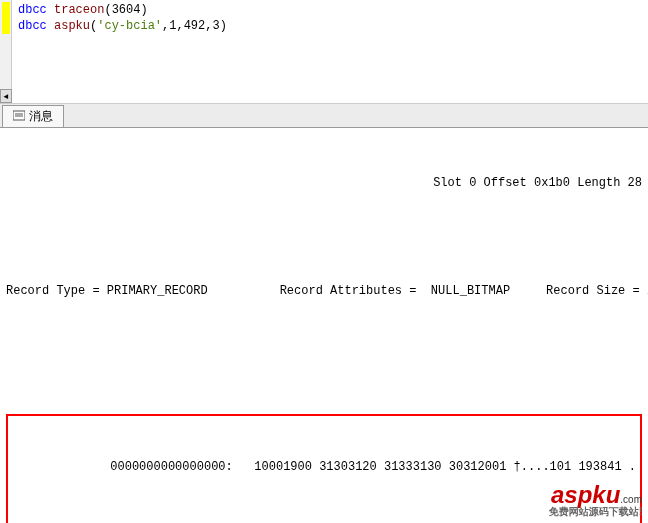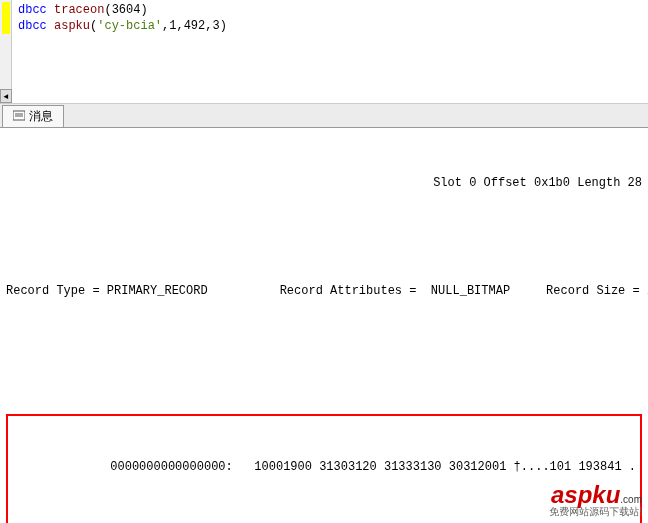--- a/index.html
+++ b/index.html
@@ -14,21 +14,21 @@
     .scroll-indicator { position: absolute; bottom: 0; left: 0; width: 12px; height: 14px; background: #e0e0e0; border: 1px solid #999; display: flex; align-items: center; justify-content: center; font-size: 8px; }
     .tab-bar { background: #ececec; border-bottom: 1px solid #999; height: 24px; display: flex; align-items: center; }
     .tab { background: #f8f8f8; border: 1px solid #999; border-bottom: none; padding: 2px 10px; font-size: 12px; font-family: "Microsoft YaHei", sans-serif; display: flex; align-items: center; gap: 4px; margin-left: 2px; }
     .tab-icon { width: 12px; height: 12px; display: inline-block; }
     .output-area { padding: 10px 6px; font-size: 12px; line-height: 18px; white-space: pre; font-family: "Courier New", monospace; }
     .red-box { border: 2px solid #ff0000; padding: 6px 4px; margin-top: 6px; }
     .output-line { white-space: pre; text-align: right; }
     .spacer { height: 18px; }
     .watermark { position: absolute; right: 6px; bottom: 6px; color: #c00; font-family: Arial, sans-serif; font-weight: bold; font-style: italic; font-size: 24px; text-align: right; line-height: 1; }
     .watermark .dom { color: #333; font-size: 10px; font-style: normal; font-weight: normal; }
-    .watermark .sub { color: #666; font-size: 10px; font-style: normal; font-weight: normal; display: block; }
+    .watermark .sub { color: #666; font-size: 10px; font-style: normal; font-weight: bold; display: block; }
   </style>
 </head>
 <body>
 
 <div class="code-area">
   <div class="gutter">
     <div class="gutter-mark"></div>
   </div>
   <div class="code-line">
     <span class="kw">dbcc</span> <span class="fn">traceon</span><span>(3604)</span>

